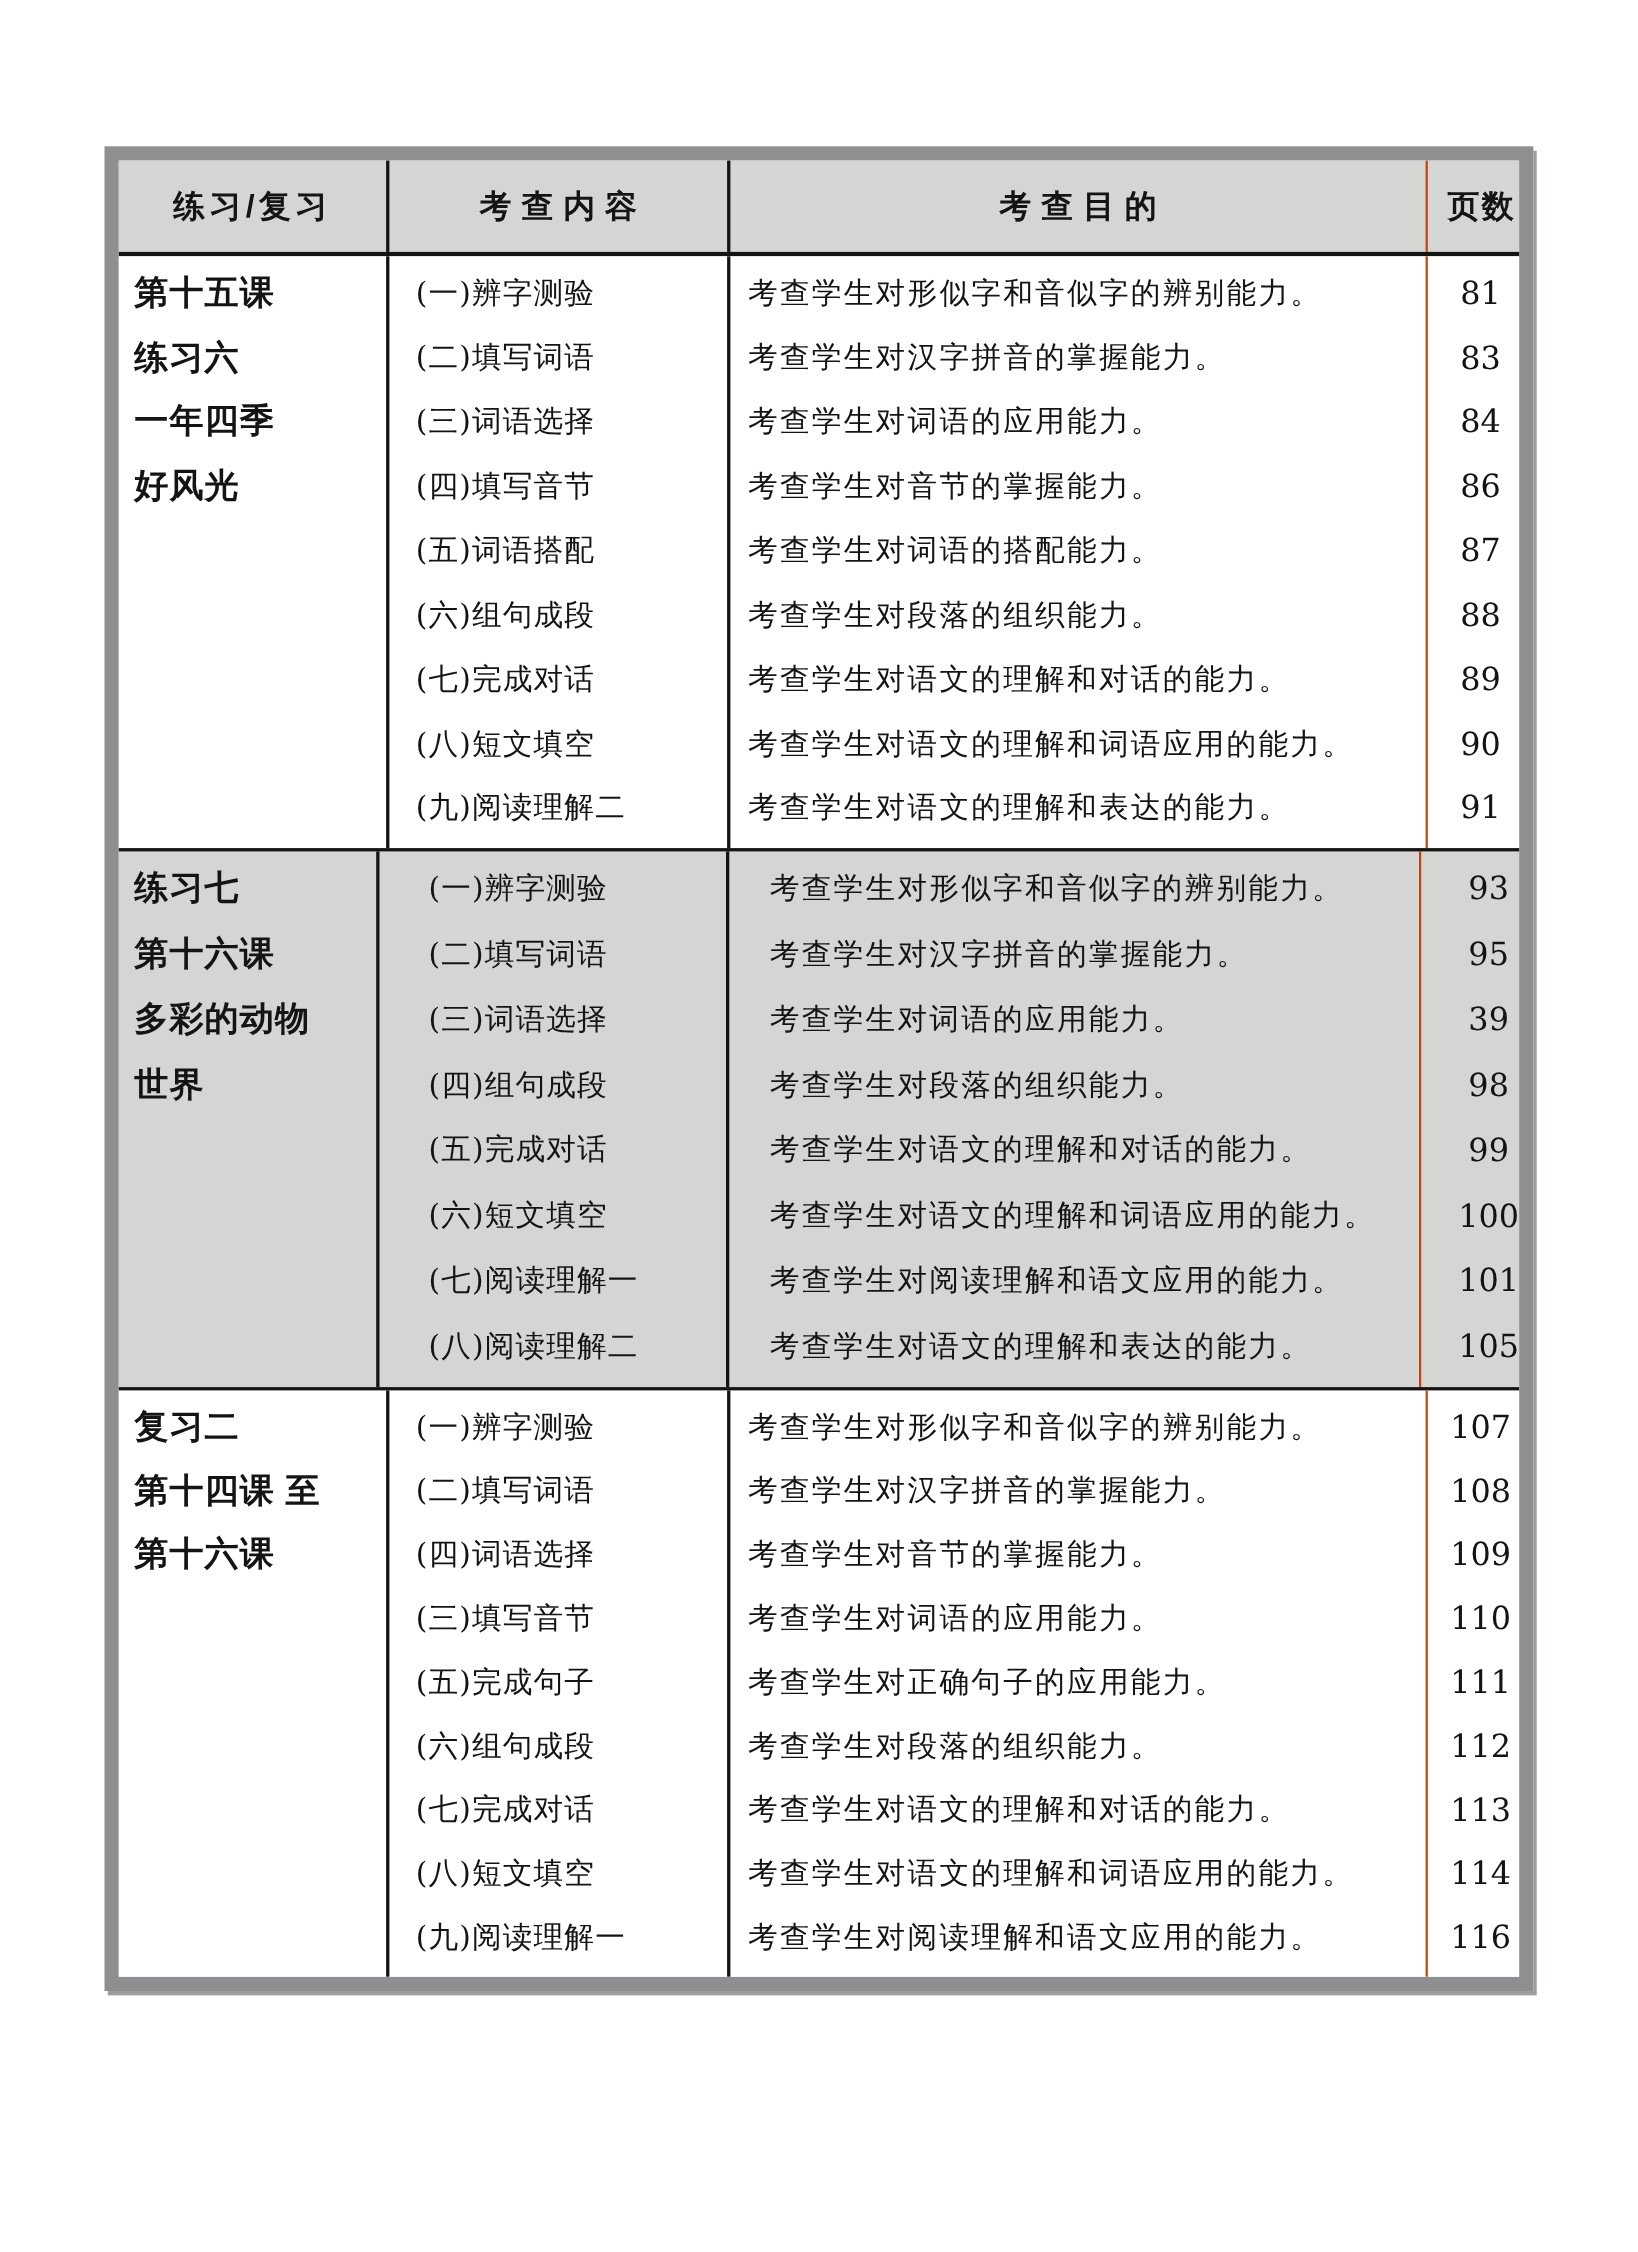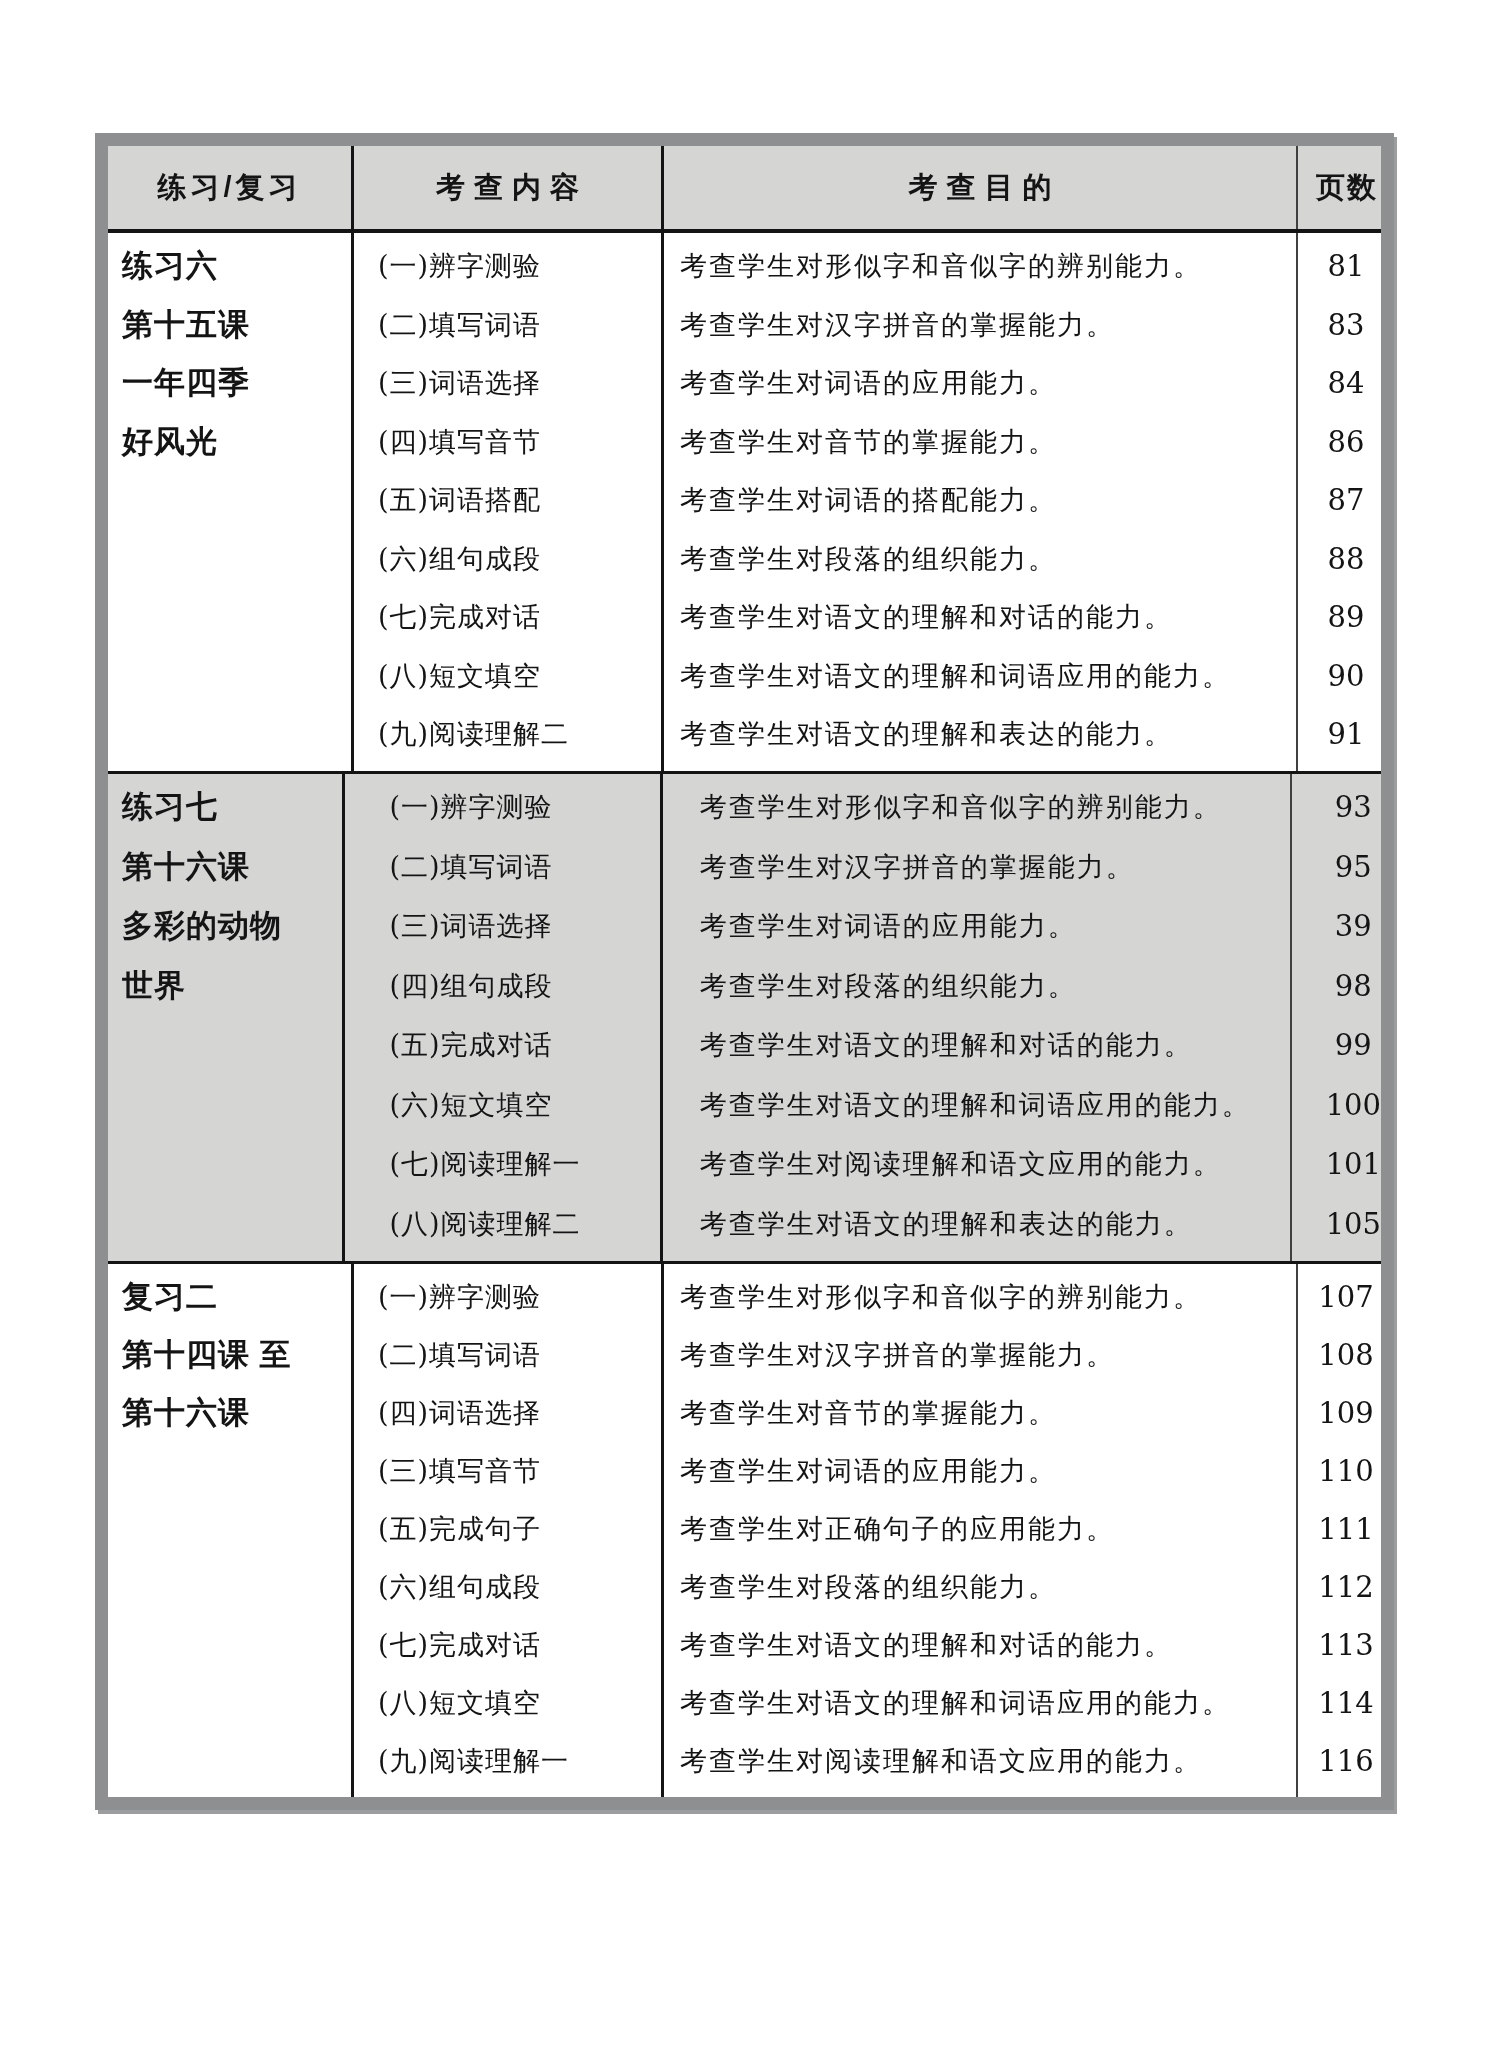--- a/index.html
+++ b/index.html
@@ -31,21 +31,21 @@
     font-size:29px;
     justify-content:space-between;
   }
   .hcell{
     display:flex;align-items:center;justify-content:center;
     box-sizing:border-box;
   }
   
   .w1{width:246px;border-right:3px solid #141414;}
   .w2{width:310px;border-right:3px solid #141414;}
-  .w3{width:634px;border-right:2px solid #404040;}
+  .w3{width:634px;border-right:2px solid #c2410c;}
   .w4{flex:1;padding-left:13px;}
   .ls-wide{letter-spacing:9px;text-indent:9px;}
   .ls-slash{letter-spacing:4px;}
   .ls-small{letter-spacing:2px;text-indent:2px;}
   
   .section{
     display:flex;
     background:#ffffff;
   }
   .section.shaded{background:#d5d5d4;gap:21px;}
@@ -86,22 +86,22 @@
     <div class="header-row">
       <div class="hcell w1 ls-slash">练习/复习</div>
       <div class="hcell w2 ls-wide">考查内容</div>
       <div class="hcell w3 ls-wide">考查目的</div>
       <div class="hcell w4 ls-small">页数</div>
     </div>
 
     <div id="sections-host">
         <div class="section s0">
     <div class="sec-col title-col w1">
+            <div class="title-line">第十五课</div>
             <div class="title-line">练习六</div>
-            <div class="title-line">第十五课</div>
             <div class="title-line">一年四季</div>
             <div class="title-line">好风光</div>
           </div>
     <div class="sec-col content-col w2">
             <div class="cell">(一)辨字测验</div>
             <div class="cell">(二)填写词语</div>
             <div class="cell">(三)词语选择</div>
             <div class="cell">(四)填写音节</div>
             <div class="cell">(五)词语搭配</div>
             <div class="cell">(六)组句成段</div>

